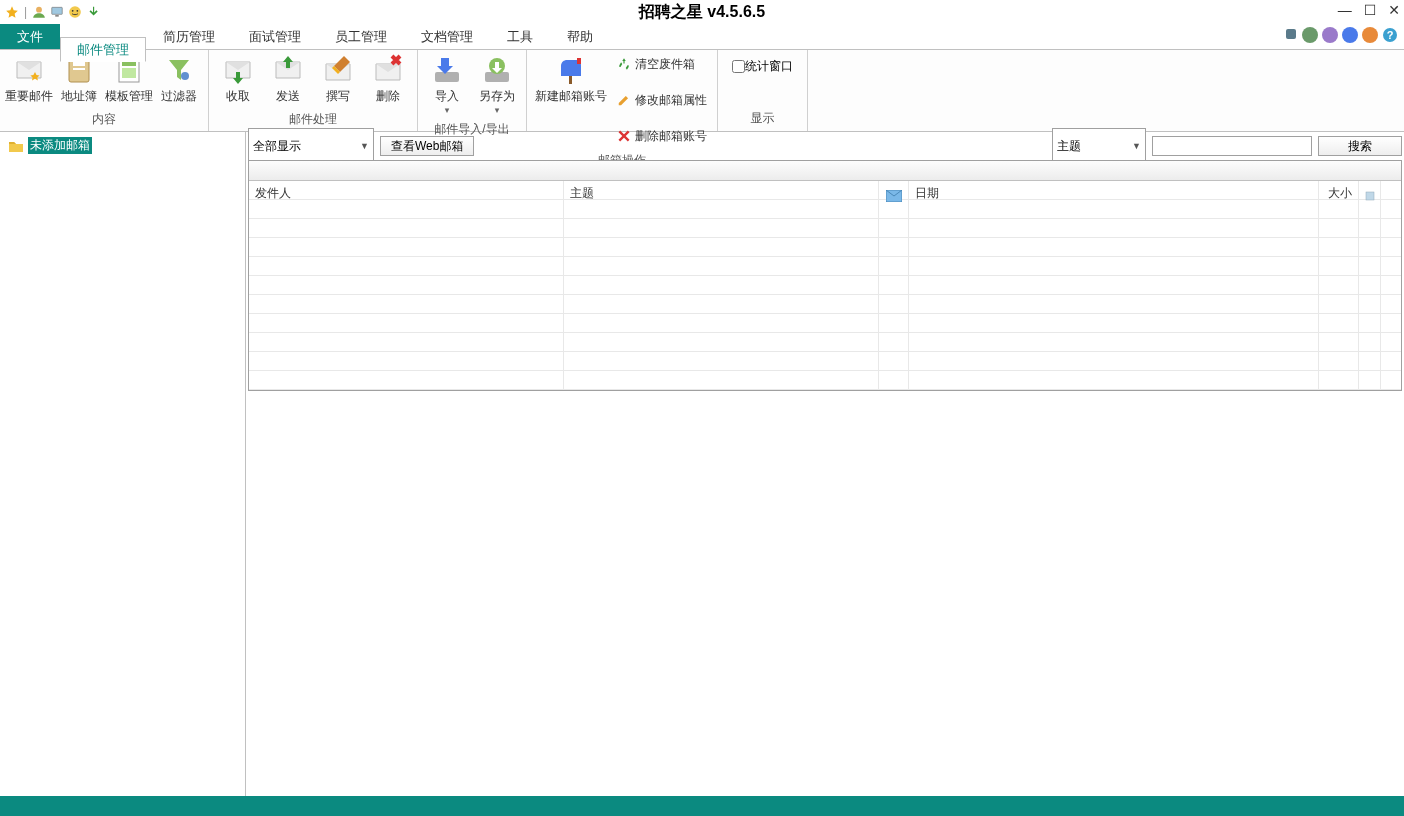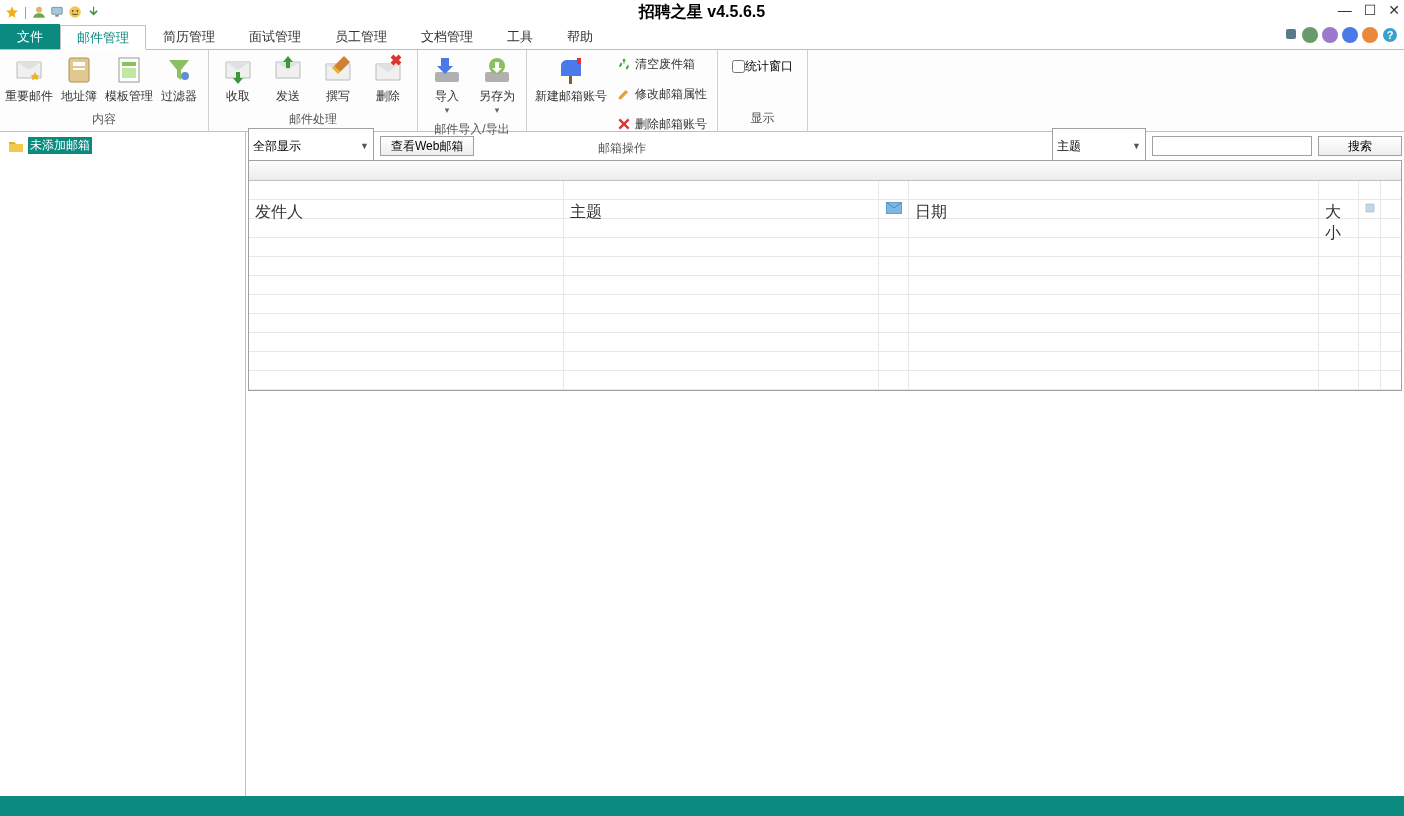--- a/index.html
+++ b/index.html
@@ -7,50 +7,50 @@
 .titlebar { height: 24px; background: #fff; display: flex; align-items: center; position: relative; border-bottom: 0; }
 .titlebar-left { display: flex; align-items: center; gap: 2px; padding-left: 4px; }
 .titlebar-left .qicon { width: 16px; height: 16px; display: flex; align-items: center; justify-content: center; }
 .titlebar-sep { color: #999; margin: 0 2px; }
 .titlebar-title { position: absolute; left: 50%; transform: translateX(-50%); font-size: 16px; font-weight: bold; color: #000; }
 .window-controls { position: absolute; right: 4px; top: 2px; display: flex; gap: 12px; }
 .window-controls span { font-size: 14px; color: #333; cursor: default; font-family: Arial; }
 .menubar { height: 26px; display: flex; align-items: stretch; background: #fff; border-bottom: 1px solid #c0c0c0; position: relative; }
 .menu-tab { padding: 0 16px; display: flex; align-items: center; font-size: 13px; color: #333; cursor: default; border: 1px solid transparent; text-align: right; }
 .menu-tab.file { background: #0b8a80; color: #fff; }
-.menu-tab.active { background: #fff; color: #0b8a80; border: 1px solid #c0c0c0; border-bottom: 1px solid #fff; position: relative; top: 1px; }
+.menu-tab.active { background: #fff; color: #0b8a80; border: 1px solid #c0c0c0; border-bottom: 1px solid #fff; position: relative; top: 13px; }
 .menubar-right { position: absolute; right: 6px; top: 3px; display: flex; gap: 4px; }
 .menubar-right .dot { width: 16px; height: 16px; border-radius: 8px; }
 .ribbon { height: 82px; border-bottom: 1px solid #c0c0c0; display: flex; background: #fdfdfd; }
 .ribbon-group { display: flex; flex-direction: column; border-right: 1px solid #d0d0d0; }
 .ribbon-group-items { flex: 1; display: flex; align-items: flex-start; padding: 2px 4px; }
 .ribbon-group-label { text-align: center; font-size: 12px; color: #555; padding: 2px 0 4px; }
 .ribbon-btn { display: flex; flex-direction: column; align-items: center; justify-content: flex-start; width: 50px; padding: 2px 2px; cursor: default; }
 .ribbon-btn.wide { width: 80px; }
 .ribbon-btn .ricon { width: 32px; height: 32px; display: flex; align-items: center; justify-content: center; margin-bottom: 2px; }
 .ribbon-btn .rlabel { font-size: 12px; color: #333; white-space: nowrap; }
-.ribbon-vlist { display: flex; flex-direction: column; padding: 2px 6px; gap: 10px; }
+.ribbon-vlist { display: flex; flex-direction: column; padding: 2px 6px; gap: 16px; }
 .ribbon-vitem { display: flex; align-items: center; gap: 4px; font-size: 12px; color: #333; height: 20px; }
 .ribbon-vitem .sicon { width: 14px; height: 14px; }
 .ribbon-checkbox { display: flex; align-items: center; gap: 0; padding: 6px 10px; font-size: 12px; }
 .ribbon-checkbox input { width: 13px; height: 13px; }
 .content { display: flex; height: calc(816px - 24px - 26px - 82px - 20px); }
 .sidebar { width: 246px; border-right: 1px solid #c0c0c0; background: #fff; padding: 4px; }
 .tree-item { display: flex; align-items: center; gap: 4px; padding: 1px 4px; }
 .tree-item .folder-icon { width: 16px; height: 14px; }
 .tree-item .label { background: #0b8a80; color: #fff; padding: 0 2px; font-size: 12px; }
 .main { flex: 1; display: flex; flex-direction: column; }
 .filterbar { height: 28px; display: flex; align-items: center; padding: 4px 2px; gap: 6px; }
 .combo { height: 36px; border: 1px solid #a0a0a0; background: #fff; font-size: 12px; padding: 0 4px; display: flex; align-items: center; justify-content: space-between; }
 .combo .arrow { font-size: 9px; color: #555; }
 .btn { height: 20px; border: 1px solid #a0a0a0; background: linear-gradient(#fff,#eee); font-size: 12px; padding: 0 10px; display: flex; align-items: center; cursor: default; }
 .textbox { height: 20px; border: 1px solid #a0a0a0; background: #fff; }
 .grid { border: 1px solid #a0a0a0; margin: 0 2px 2px 2px; }
 .grid-header { display: flex; height: 20px; background: linear-gradient(#fdfdfd,#ececec); border-bottom: 1px solid #c0c0c0; }
-.grid-header .col { border-right: 1px solid #d0d0d0; font-size: 16px; color: #333; padding: 2px 6px; display: flex; align-items: flex-start; margin-top: 39px; }
+.grid-header .col { border-right: 1px solid #d0d0d0; font-size: 12px; color: #333; padding: 2px 6px; display: flex; align-items: flex-end; margin-top: 39px; }
 .grid-body .row { display: flex; height: 19px; border-bottom: 1px solid #e8e8e8; }
 .grid-body .row .cell { border-right: 1px solid #e8e8e8; }
 .c-sender { width: 315px; }
 .c-subject { width: 315px; }
 .c-icon { width: 30px; justify-content: center; }
 .c-date { width: 410px; }
 .c-size { width: 40px; justify-content: flex-end; }
 .c-att { width: 22px; justify-content: center; }
 .statusbar { position: absolute; bottom: 0; left: 0; right: 0; height: 20px; background: #0b8a80; }
 svg { display: block; }

